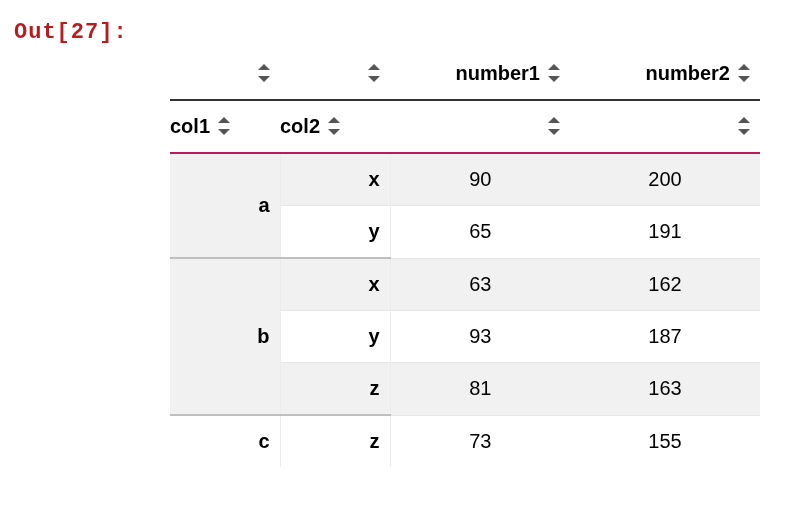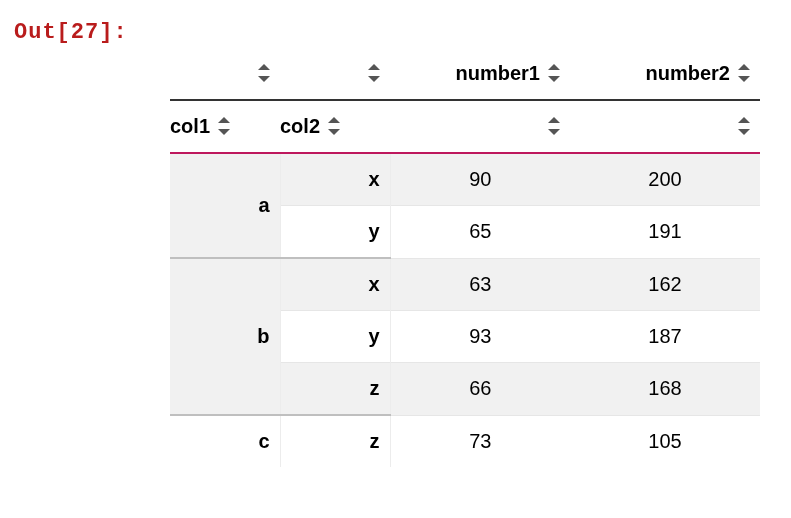--- a/index.html
+++ b/index.html
@@ -140,24 +140,24 @@
           <td class="num1 stripe">63</td>
           <td class="num2 stripe">162</td>
         </tr>
         <tr>
           <th class="col2 sub">y</th>
           <td class="num1 sub">93</td>
           <td class="num2 sub">187</td>
         </tr>
         <tr>
           <th class="col2 stripe sub">z</th>
-          <td class="num1 stripe sub">66</td>
-          <td class="num2 stripe sub">168</td>
+          <td class="num1 stripe sub">81</td>
+          <td class="num2 stripe sub">163</td>
         </tr>
         <tr class="group-first outer-div">
           <th class="col1">c</th>
           <th class="col2">z</th>
           <td class="num1">73</td>
-          <td class="num2">105</td>
+          <td class="num2">155</td>
         </tr>
       </tbody>
   </table>
 </div>
 
 </body></html>

